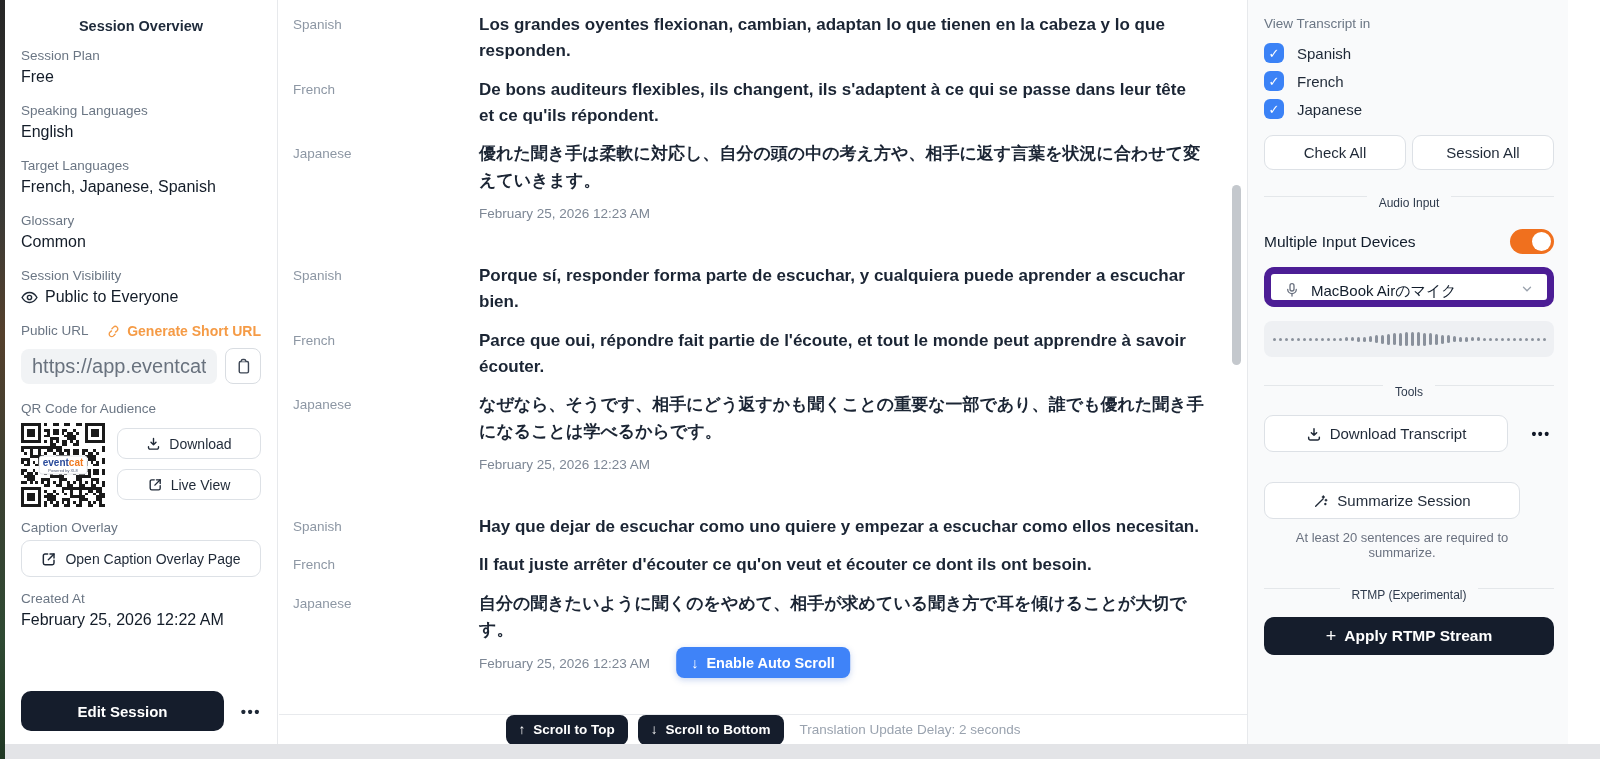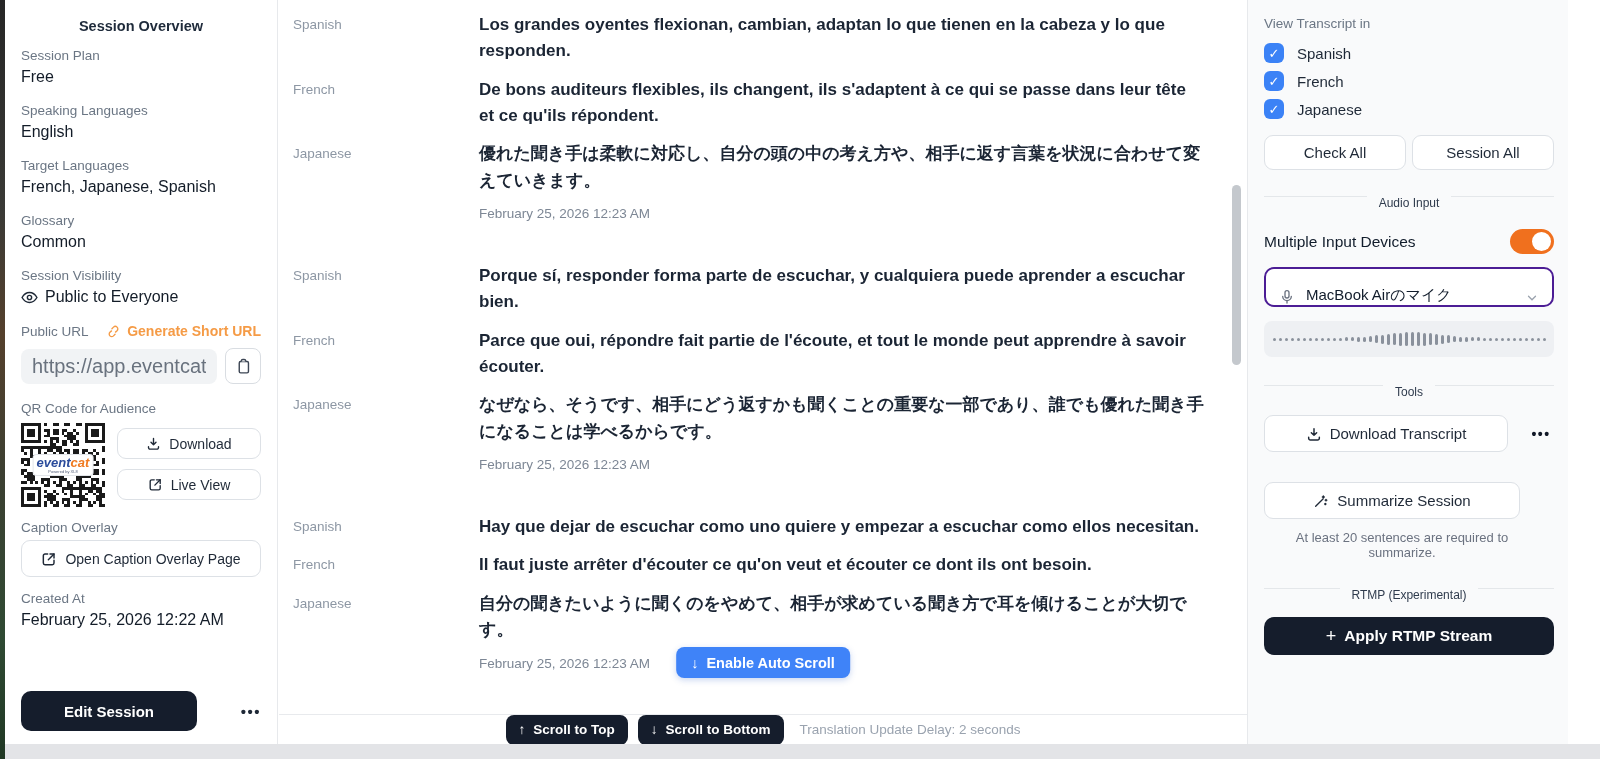--- a/index.html
+++ b/index.html
@@ -16,44 +16,44 @@
   
   .sidebar { position:absolute; left:5px; top:0; width:273px; height:744px; background:#fff;
     border-right:1px solid #e7e9ec; padding:18px 16px 0 16px; overflow:hidden; }
   .sb-title { text-align:center; font-size:14.5px; font-weight:700; color:#1e2a3a; margin-bottom:14px; }
   .sb-group { margin-bottom:17px; }
   .sb-label { font-size:13.5px; color:#6b7684; font-weight:500; margin-bottom:5px; }
   .sb-value { font-size:16px; color:#131c28; }
   .sb-value.with-icon { display:flex; align-items:center; gap:7px; }
   .icon { display:inline-flex; align-items:center; justify-content:center; flex:none; }
   .icon svg { display:block; }
-  .url-head { display:flex; align-items:center; margin-bottom:9px; }
+  .url-head { display:flex; margin-bottom:9px; }
   .gen-link { margin-left:auto; display:flex; align-items:center; gap:6px; color:#f59b46; font-size:14px; font-weight:600; cursor:pointer; }
   .url-row { display:flex; gap:8px; align-items:center; }
   .url-input { flex:1; height:35px; background:#f1f3f5; border:none; border-radius:8px; padding:0 11px;
     font-size:20px; color:#69727e; font-family:inherit; min-width:0; }
   .copy-btn { width:36px; height:36px; background:#fff; border:1px solid #d9dde2; border-radius:8px;
     display:flex; align-items:center; justify-content:center; color:#3d4654; cursor:pointer; }
   .qr-area { display:flex; gap:12px; align-items:flex-start; margin-top:7px; }
   .qr-box { position:relative; width:84px; height:84px; flex:none; }
   .qr-box svg { width:84px; height:84px; }
   .qr-logo { position:absolute; left:50%; top:50%; transform:translate(-50%,-50%); background:#fff;
     border-radius:3px; padding:1px 3px; box-shadow:0 0 0 1px #e2e5e9; text-align:center; line-height:1; }
-  .qr-logo .l1 { font-size:13px; font-weight:700;font-style:italic; }
+  .qr-logo .l1 { font-size:10px; font-weight:700; }
   .qr-logo .ev { color:#2a4b9b; } .qr-logo .cat { color:#f07a1f; }
   .qr-logo .l2 { font-size:4px; color:#55607a; margin-top:1px; }
   .qr-btns { flex:1; display:flex; flex-direction:column; gap:10px; padding-top:5px; }
   .btn-light { height:31px; background:#fff; border:1px solid #dde1e6; border-radius:9px; display:flex;
     align-items:center; justify-content:center; gap:8px; font-size:14px; font-weight:500; color:#1f2937;
     cursor:pointer; font-family:inherit; }
   .overlay-btn { width:100%; height:37px; margin-top:2px; }
   .sb-footer { position:absolute; left:16px; right:16px; bottom:13px; display:flex; align-items:center; }
   .btn-dark { background:#151d2c; color:#fff; border:none; border-radius:10px; font-family:inherit;
     font-weight:600; cursor:pointer; display:flex; align-items:center; justify-content:center; gap:8px; }
-  .edit-btn { width:176px; height:40px; font-size:15px; }
+  .edit-btn { width:203px; height:40px; font-size:15px; }
   .dots-btn { margin-left:auto; background:none; border:none; font-size:15px; font-weight:700; color:#1f2937;
     letter-spacing:1.5px; cursor:pointer; }
 
   
   .center { position:absolute; left:279px; top:0; width:968px; height:744px; background:#fff; overflow:hidden; }
   .transcript { padding:12px 42px 0 14px; }
   .t-row { display:flex; margin-bottom:12px; }
   .t-lang { width:186px; flex:none; font-size:13.5px; color:#8d97a4; padding-top:5px; }
   .t-text { flex:1; font-size:17px; font-weight:700; color:#1b2534; line-height:1.55; }
   .t-text .hl { color:#3b82f6; }
@@ -78,22 +78,22 @@
     align-items:center; justify-content:center; font-size:13px; font-weight:700; }
   .cb-label { font-size:15px; color:#1f2937; }
   .btn-pair { display:flex; gap:6px; margin-top:12px; }
   .btn-pair .btn-light { flex:1; height:35px; font-size:15px; }
   .divider { display:flex; align-items:flex-start; gap:12px; font-size:12px; color:#2f3b4d; }
   .divider::before,.divider::after { content:""; flex:1; height:1px; background:#e4e7ea; }
   .mid-row { display:flex; align-items:center; justify-content:space-between; margin-top:19px; }
   .mid-label { font-size:15.5px; color:#111c2b; }
   .toggle { width:44px; height:25px; border-radius:13px; background:#f0701e; position:relative; cursor:pointer; }
   .toggle .knob { position:absolute; right:3px; top:3px; width:19px; height:19px; border-radius:50%; background:#fff; }
-  .select { margin-top:13px; height:40px; background:#fff; border:2px solid #4c1d95; border-radius:10px;
-    display:flex; align-items:flex-end; gap:11px; padding:0 13px; cursor:pointer; }
+  .select { margin-top:13px; height:40px; background:#fff; border:7px solid #4c1d95; border-radius:10px;
+    display:flex; align-items:flex-start; gap:11px; padding:8px 13px; cursor:pointer; }
   .select .dev { font-size:15px; color:#111c2b; }
   .select .chev { margin-left:auto; color:#9aa2ad; }
   .meter { margin-top:14px; height:36px; background:#eef0f3; border-radius:8px; display:flex;
     align-items:center; justify-content:center; gap:3px; }
   .meter i { display:block; width:3px; border-radius:2px; background:#8a919c; }
   .tool-row { display:flex; align-items:center; gap:20px; margin-top:16px; }
   .tool-row .btn-light { flex:1; height:37px; font-size:15px; }
   .mini-dots { background:none; border:none; font-size:14px; font-weight:700; color:#111827;
     letter-spacing:1.5px; cursor:pointer; width:26px; }
   .summarize-btn { width:calc(100% - 34px); height:37px; margin-top:30px; font-size:15px; }

